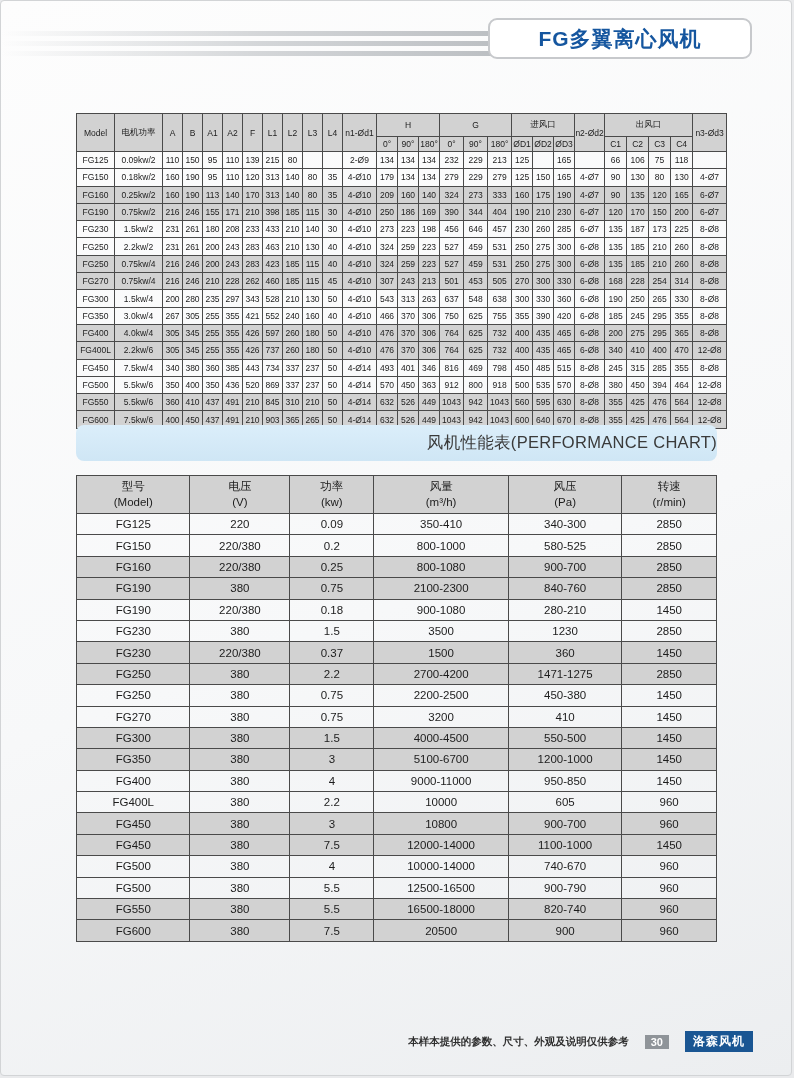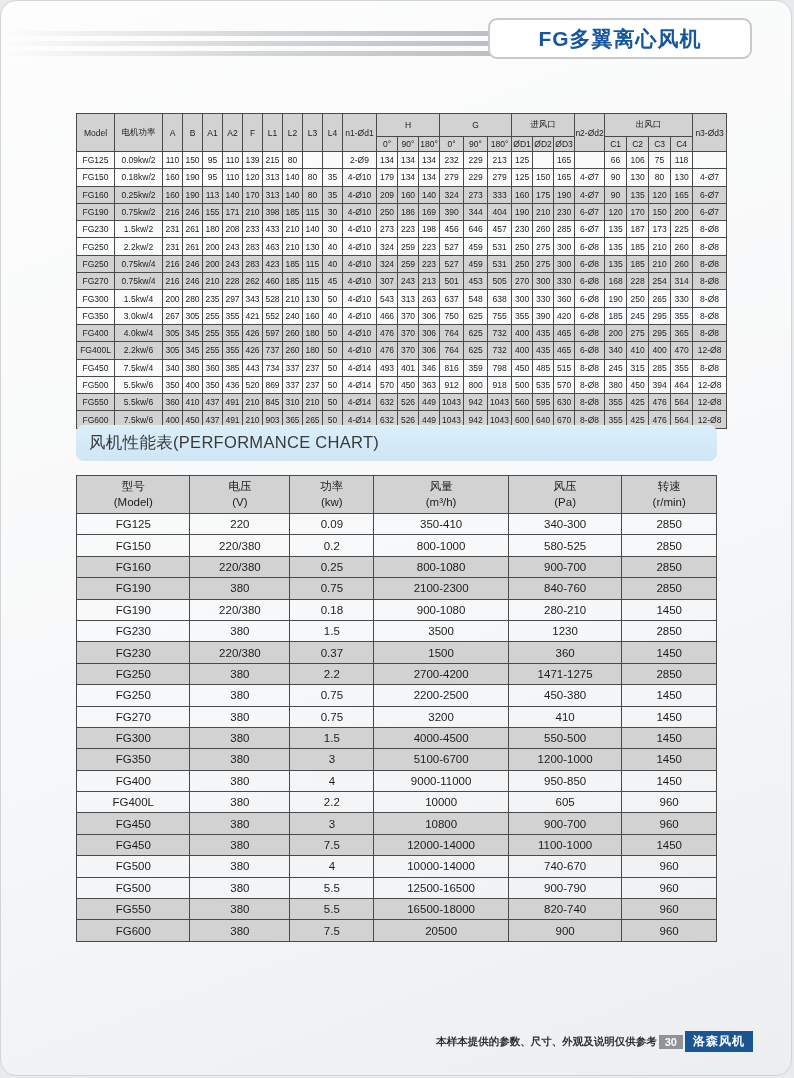--- a/index.html
+++ b/index.html
@@ -3,21 +3,21 @@
 <meta charset="utf-8">
 <style>
   html,body{margin:0;padding:0;}
   body{
     width:794px;height:1078px;
     font-family:"Liberation Sans",sans-serif;
     background:#e9eaec;
   }
   .page{
     position:relative;width:792px;height:1076px;
-    border:1px solid #d2d4d6;border-radius:16px;
+    border:1px solid #d2d4d6;border-radius:4px;
     background:linear-gradient(160deg,#fdfdfd 0%,#f7f8f9 55%,#eceef0 100%);
     overflow:hidden;box-sizing:border-box;
   }
   
   .stripes{position:absolute;left:0;top:30px;width:565px;}
   .stripe{height:5px;margin-bottom:5px;border-radius:2px;
     background:linear-gradient(to right,rgba(190,193,196,0) 0%,rgba(180,184,188,.55) 45%,#b4b8bc 100%);}
   .title-box{
     position:absolute;left:487px;top:17px;width:264px;height:41px;
     background:#fff;border:2px solid #c7c9cc;border-radius:9px;
@@ -30,31 +30,31 @@
     padding:0;overflow:hidden;white-space:nowrap;font-weight:normal;color:#1c1c1c;}
   .gray{background:#d2d2d2;}
   #dim-wrap{position:absolute;left:75px;top:112px;width:641px;}
   #dim-table{font-size:8.5px;}
   #dim-table thead th{background:#d2d2d2;height:14px;}
   #dim-table thead tr:first-child th{height:22px;}
   #dim-table tbody td{height:16.3px;}
   #sec-title{
     position:absolute;left:75px;top:424px;width:641px;height:36px;
     background:linear-gradient(to bottom,#dbeefa,#cfe6f5);
-    border-radius:8px;display:flex;align-items:center;box-sizing:border-box;padding-left:13px;
+    border-radius:8px;display:flex;align-items:center;box-sizing:border-box;padding-left:13px;justify-content:flex-end;
   }
   #sec-title span{font-size:16.5px;color:#3a3a3a;letter-spacing:.3px;}
   #perf-wrap{position:absolute;left:75px;top:474px;width:641px;}
   #perf-table{font-size:11.5px;}
   #perf-table thead th{background:#d2d2d2;height:37px;line-height:1.35;}
   #perf-table tbody td{height:20.4px;}
   
   .footer{
     position:absolute;top:1030px;right:38px;
-    display:flex;align-items:center;gap:2px;
+    display:flex;align-items:center;gap:16px;
     font-size:10.5px;font-weight:bold;color:#2e2e2e;
   }
   .page-badge{background:#8f9499;color:#fff;font-size:11px;padding:1px 6px;}
   .brand-badge{background:#1a5693;color:#fff;font-size:12px;padding:2px 8px;letter-spacing:1px;}
 </style>
 </head>
 <body>
 
 <div class="page">
 
@@ -495,21 +495,21 @@
             <td>443</td>
             <td>734</td>
             <td>337</td>
             <td>237</td>
             <td>50</td>
             <td>4-Ø14</td>
             <td>493</td>
             <td>401</td>
             <td>346</td>
             <td>816</td>
-            <td>359</td>
+            <td>469</td>
             <td>798</td>
             <td>450</td>
             <td>485</td>
             <td>515</td>
             <td>8-Ø8</td>
             <td>245</td>
             <td>315</td>
             <td>285</td>
             <td>355</td>
             <td>8-Ø8</td>

